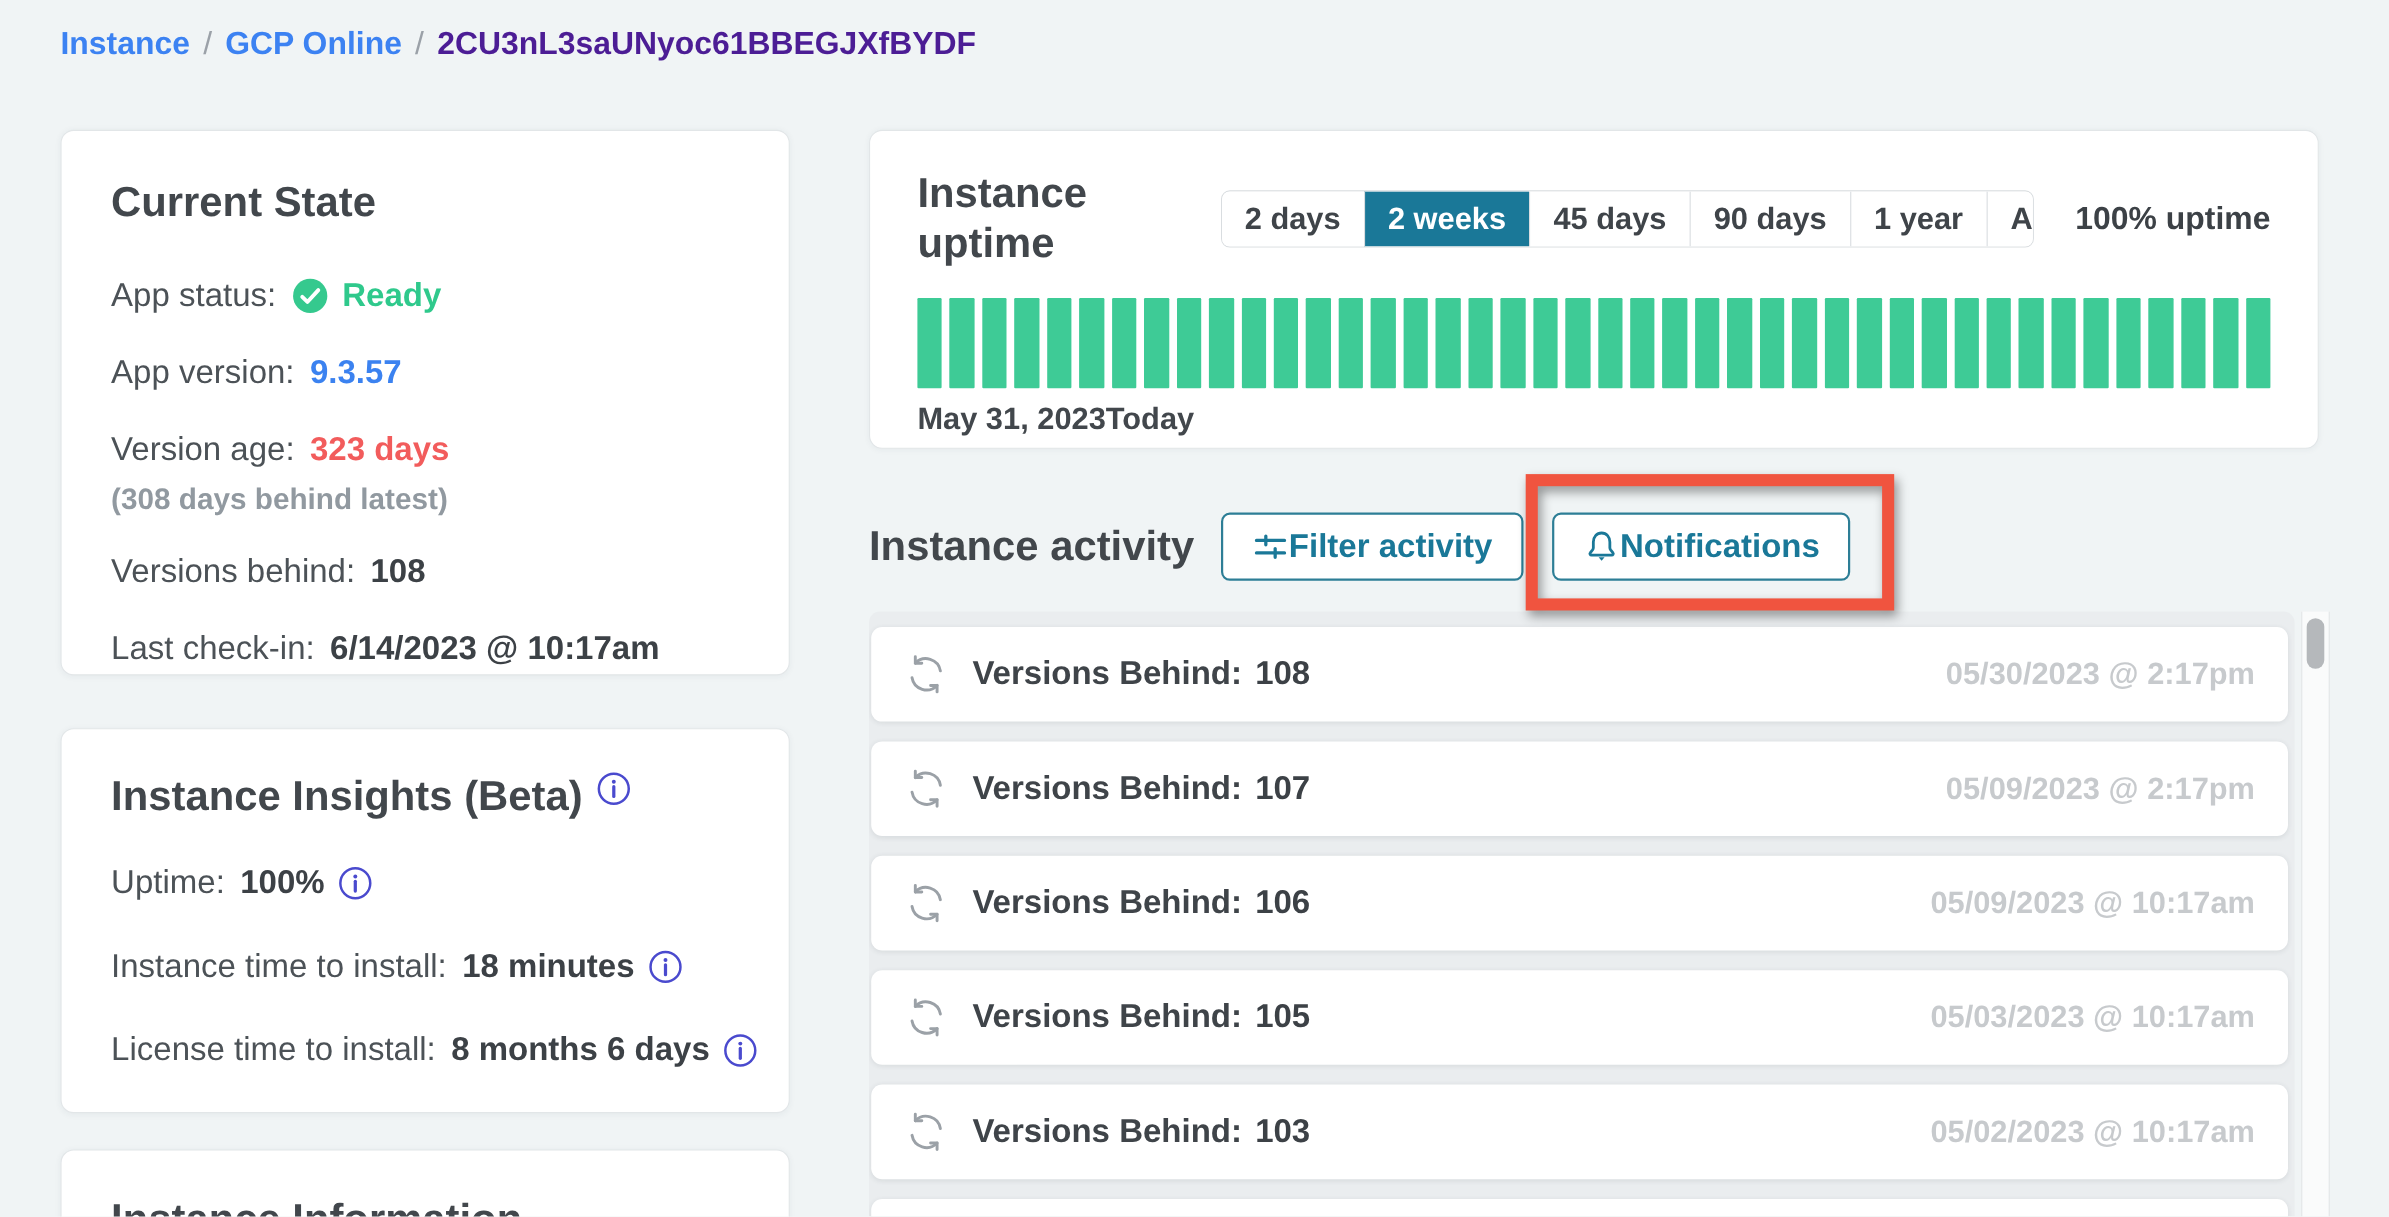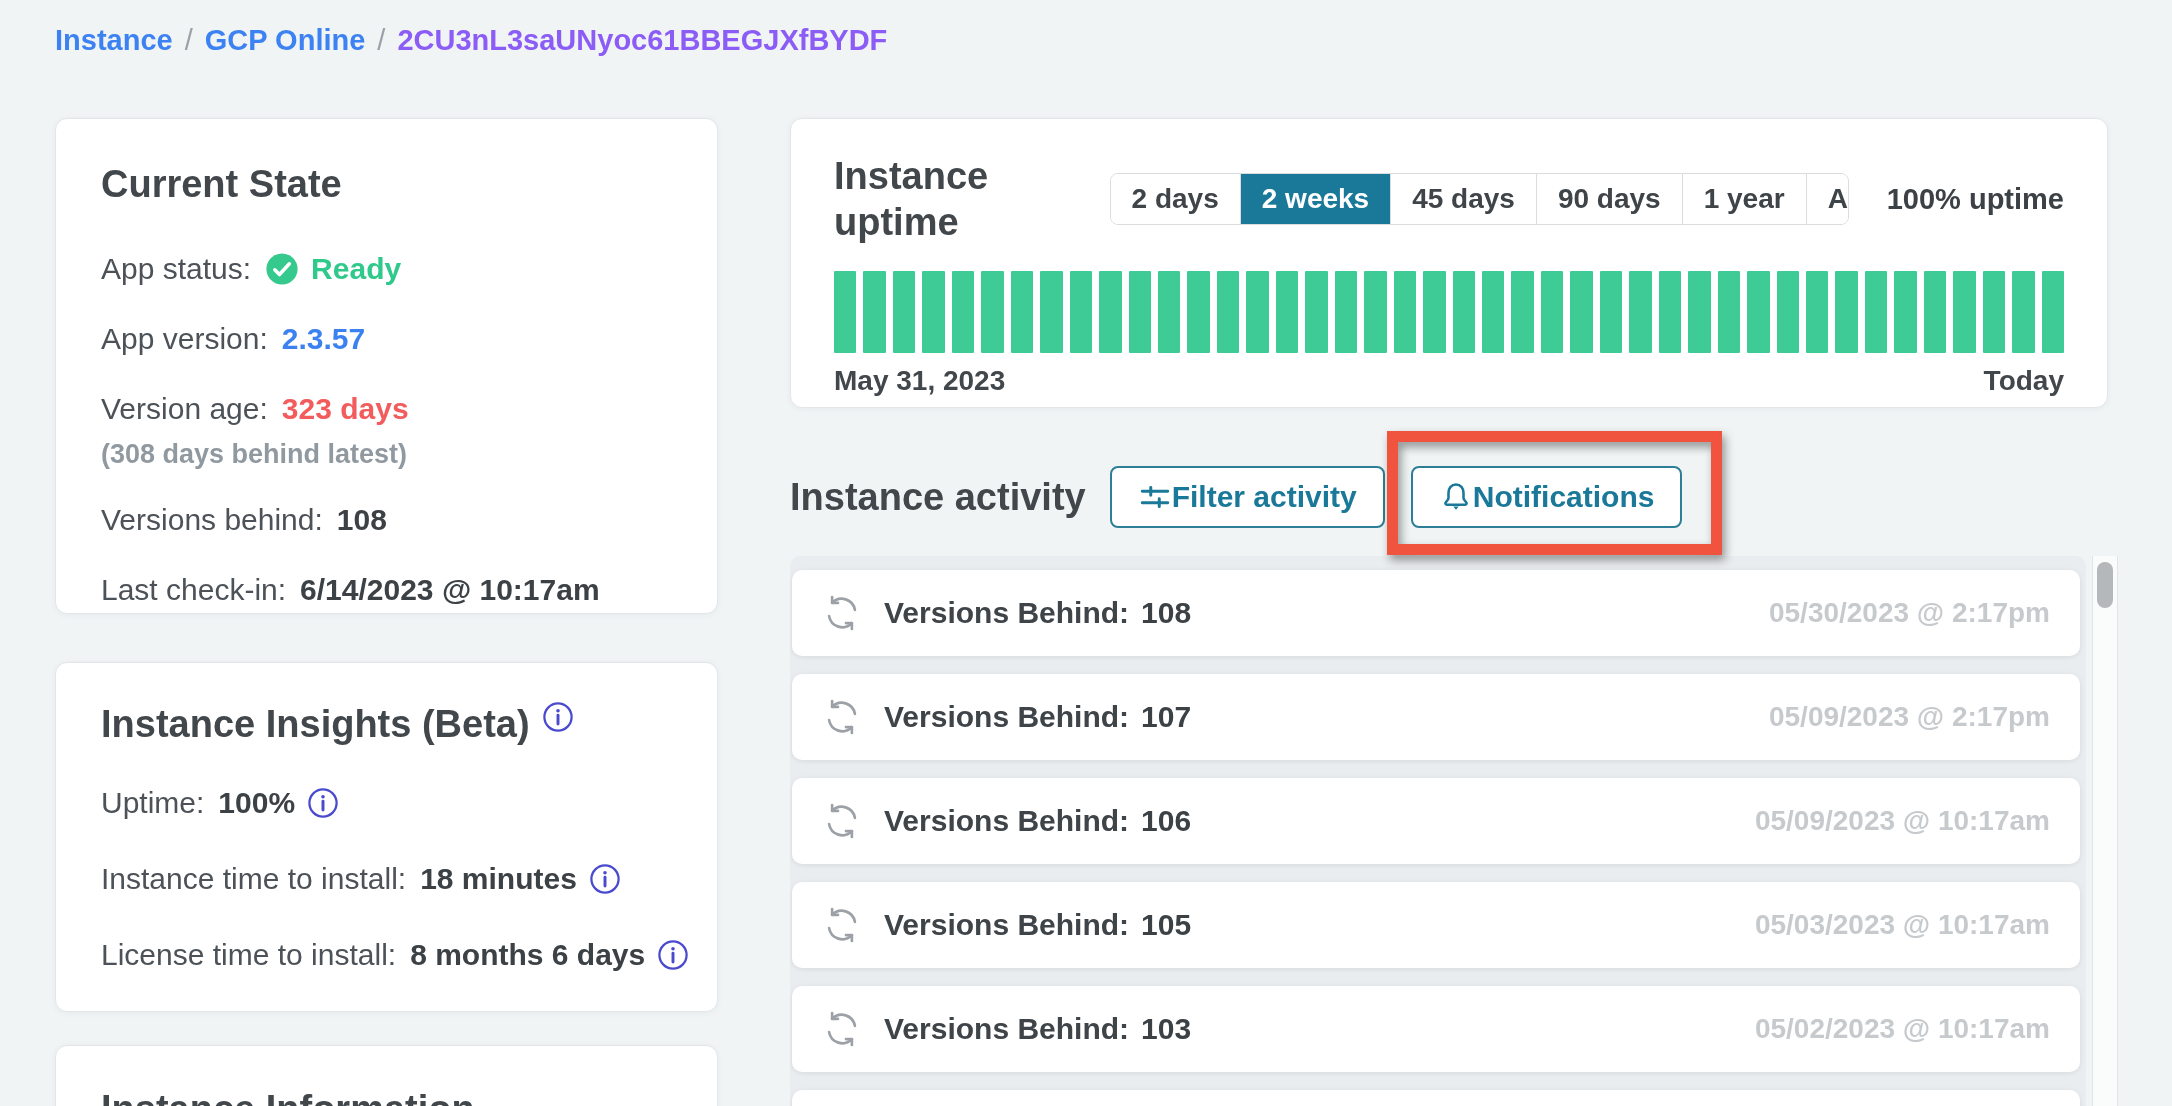--- a/index.html
+++ b/index.html
@@ -9,21 +9,21 @@
     background:#f0f4f5;
     color:#42474c;
     overflow:hidden;
   }
   .page { position:relative; width:2172px; height:1106px; overflow:hidden; }
 
   
   .breadcrumb { position:absolute; left:55px; top:24px; font-size:29px; font-weight:700; display:flex; gap:12px; align-items:center; }
   .breadcrumb a { color:#3c82f2; text-decoration:none; cursor:pointer; }
   .breadcrumb .sep { color:#9ba1a8; font-weight:400; }
-  .breadcrumb .crumb-current { color:#8b5cf6; font-weight:700; }
+  .breadcrumb .crumb-current { color:#4c1d95; font-weight:700; }
 
   
   .card {
     background:#fff;
     border:1.5px solid #e2e6e8;
     border-radius:12px;
     box-shadow:0 1px 6px rgba(40,60,70,.05);
   }
 
   
@@ -62,21 +62,21 @@
     font-family:inherit; font-size:28px; font-weight:600; color:#3f4449;
     background:#fff; border:none; border-left:1.5px solid #d9dde0;
     padding:0 21px; height:100%; cursor:pointer; line-height:50px; white-space:nowrap;
   }
   .range-tab:first-child { border-left:none; }
   .range-tab.active { background:#1a7898; color:#fff; }
   .uptime-summary { font-size:29px; font-weight:700; color:#3c4146; margin-left:38px; white-space:nowrap; }
 
   .uptime-chart { margin-top:26px; height:82px; display:flex; gap:7px; align-items:flex-end; }
   .uptime-bar { flex:1; border-radius:1px; }
-  .uptime-labels { display:flex; justify-content:space-between; margin-top:12px; font-size:28px; font-weight:700; color:#42474c; }
+  .uptime-labels { display:flex; justify-content:flex-start; margin-top:12px; font-size:28px; font-weight:700; color:#42474c; }
 
   
   .activity-header { margin-top:58px; height:62px; display:flex; align-items:center; }
   .activity-title { font-size:38px; font-weight:700; color:#42474c; margin-right:24px; white-space:nowrap; }
   .btn {
     display:flex; align-items:center; 
     height:62px; padding:0 26px;
     background:#fff; border:2px solid #2d7e96; border-radius:8px;
     font-family:inherit; font-size:30px; font-weight:700; color:#1a7898;
     cursor:pointer; white-space:nowrap;
@@ -139,21 +139,21 @@
         <span class="stat-label">App status:</span>
         <svg class="check-icon" viewBox="0 0 24 24">
           <circle cx="12" cy="12" r="11" fill="#35c98e"></circle>
           <path d="M6.9 12.6l3.3 3.3 7-7.6" fill="none" stroke="#fff" stroke-width="2.5" stroke-linecap="round" stroke-linejoin="round"></path>
         </svg>
         <span class="stat-value v-green">Ready</span>
       </div>
 
       <div class="stat-row m2">
         <span class="stat-label">App version:</span>
-        <span class="stat-value v-blue">2.3.57</span>
+        <span class="stat-value v-blue">9.3.57</span>
       </div>
 
       <div class="stat-row m2">
         <span class="stat-label">Version age:</span>
         <span class="stat-value v-red">323 days</span>
       </div>
       <div class="stat-note">(308 days behind latest)</div>
 
       <div class="stat-row m2">
         <span class="stat-label">Versions behind:</span>

